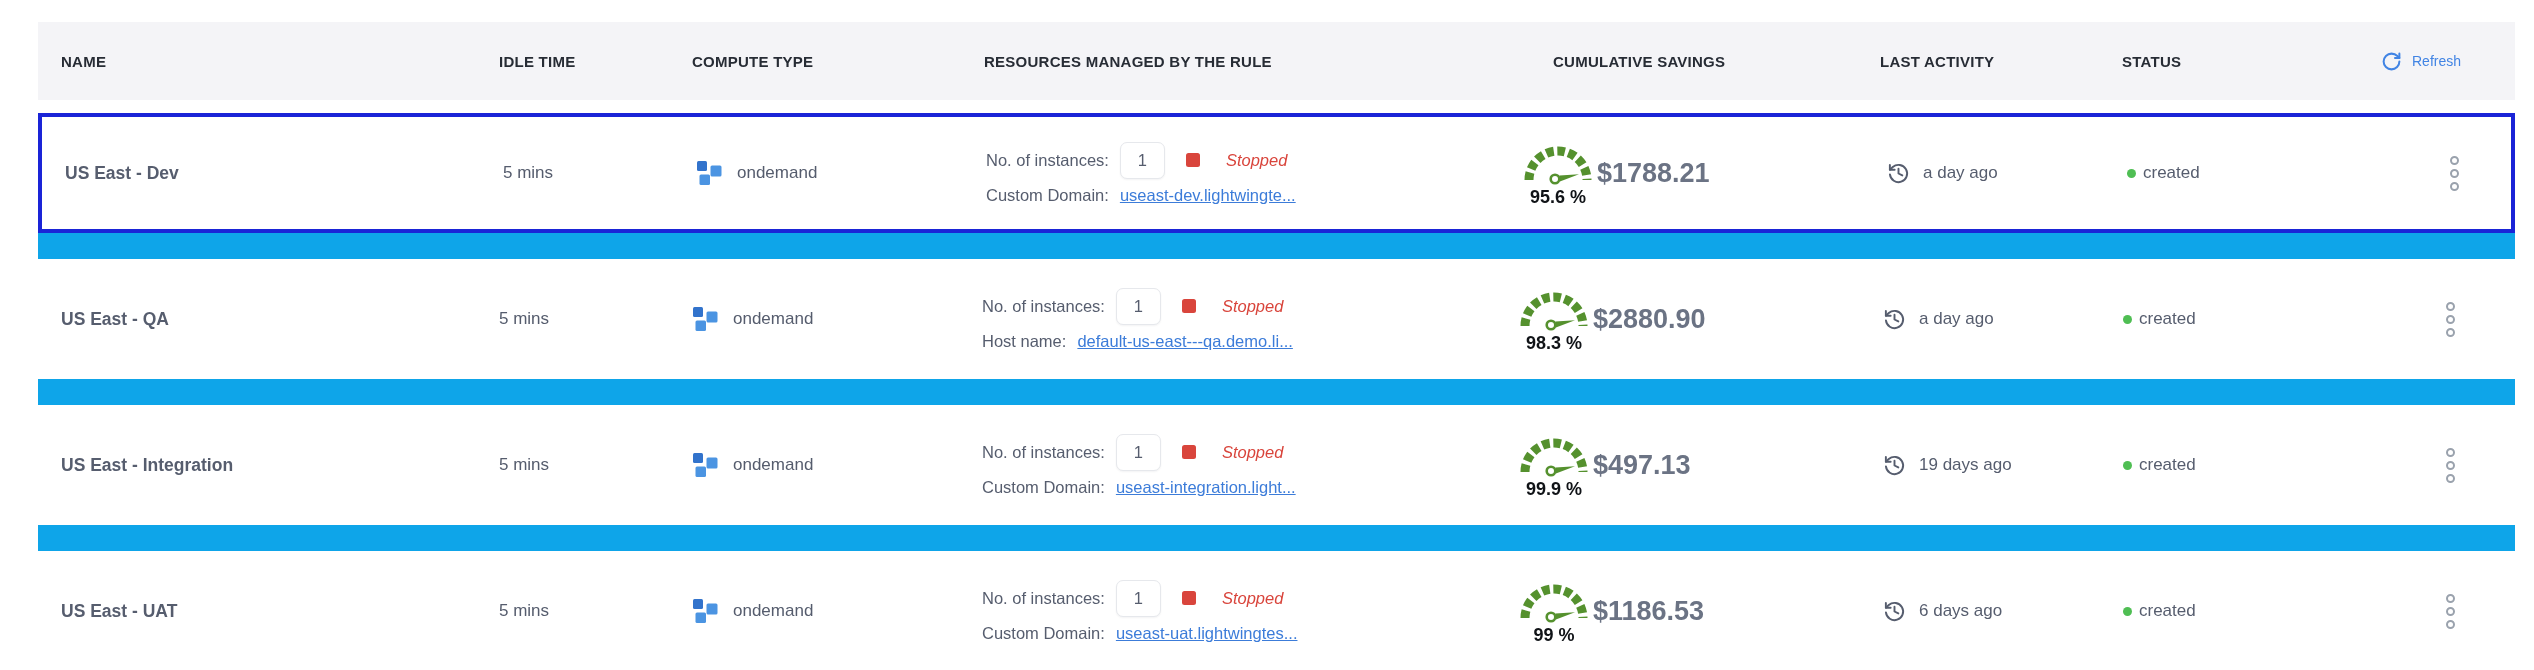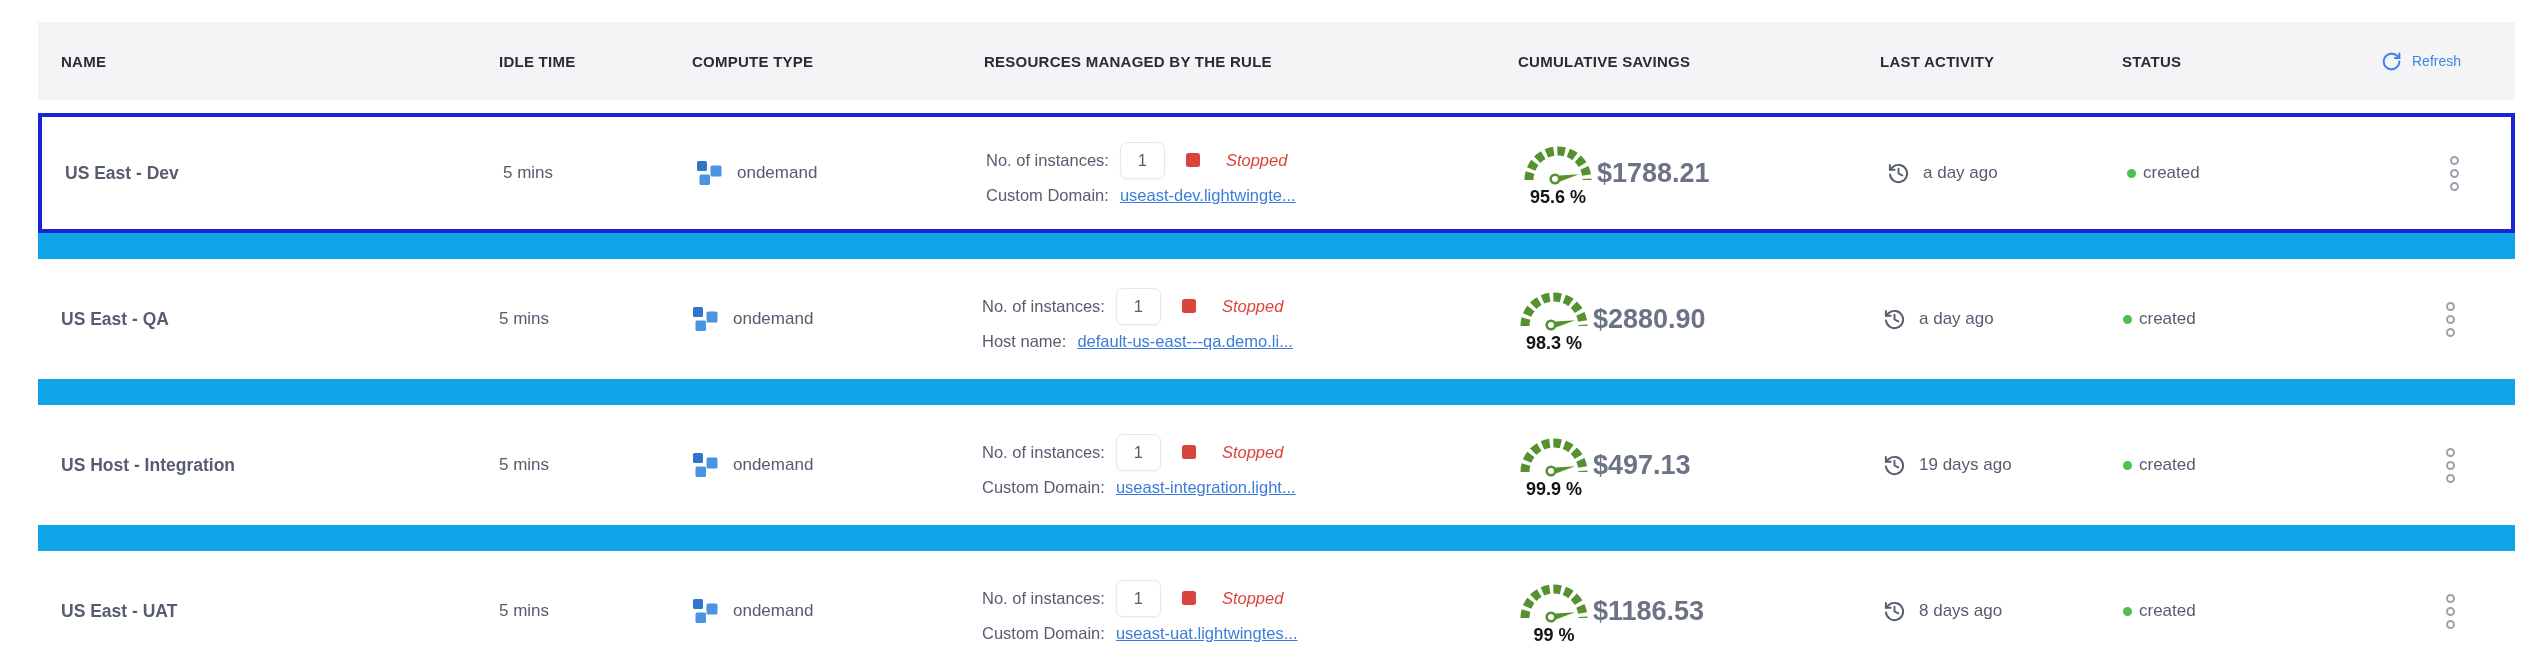--- a/index.html
+++ b/index.html
@@ -19,21 +19,21 @@
 
   
   .thead {
     background: #f4f4f7;
     height: 78px;
     font-size: 15px; font-weight: 700; color: #272c35; letter-spacing: .25px;
   }
   .th { padding-left: 2px; }
   .th.name   { padding-left: 23px; }
   .th.idle   { padding-left: 4px; }
-  .th.sav    { padding-left: 3px; }
+  .th.sav    { padding-left: 3px; margin-left: 35px; }
   .th.last   { padding-left: 1px; }
   .th.status { padding-left: 2px; }
   .th.actions { display: flex; justify-content: flex-start; padding-left: 36px; }
 
   .refresh-btn { display: inline-flex; align-items: center; gap: 10px; cursor: pointer;
     color: #4184e4; font-size: 14px; font-weight: 400; letter-spacing: 0; }
 
   
   .rows { margin-top: 13px; background: #0ea5e9; padding-bottom: 11px;
     display: flex; flex-direction: column; gap: 26px; }
@@ -224,21 +224,21 @@
         <span class="kebab">
             <i></i>
             <i></i>
             <i></i>
           </span>
       </div>
     </div>
 
     <div class="grid row">
       <div class="cell name-cell">
-          <span>US Host - Integration</span>
+          <span>US East - Integration</span>
         </div>
       <div class="cell idle-cell">
           <span>5 mins</span>
         </div>
       <div class="cell compute-cell">
         <span class="compute-icon">
           <svg width="27" height="27" viewBox="0 0 27 27">
             <rect x="1" y="1" width="10" height="10" rx="1.5" fill="#3273cc"></rect>
             <rect x="14.5" y="5.5" width="11" height="11" rx="1.5" fill="#4b94e2"></rect>
             <rect x="3.5" y="14.5" width="10.5" height="10.5" rx="1.5" fill="#4b94e2"></rect>
@@ -333,21 +333,21 @@
         <span class="amount">$1186.53</span>
       </div>
       <div class="cell act-cell">
         <span class="hist-icon">
           <svg width="23" height="23" viewBox="0 0 24 24" fill="none" stroke="#565d6e" stroke-width="2" stroke-linecap="round" stroke-linejoin="round">
             <path d="M3 3v5h5"></path>
               <path d="M3.05 13A9 9 0 1 0 6 5.3L3 8"></path>
               <path d="M12 7v5l4 2"></path>
           </svg>
         </span>
-        <span>8 days ago</span>
+        <span>6 days ago</span>
       </div>
       <div class="cell status-cell">
         <span class="status-dot"></span>
         <span>created</span>
       </div>
       <div class="cell actions-cell">
         <span class="kebab">
             <i></i>
             <i></i>
             <i></i>

